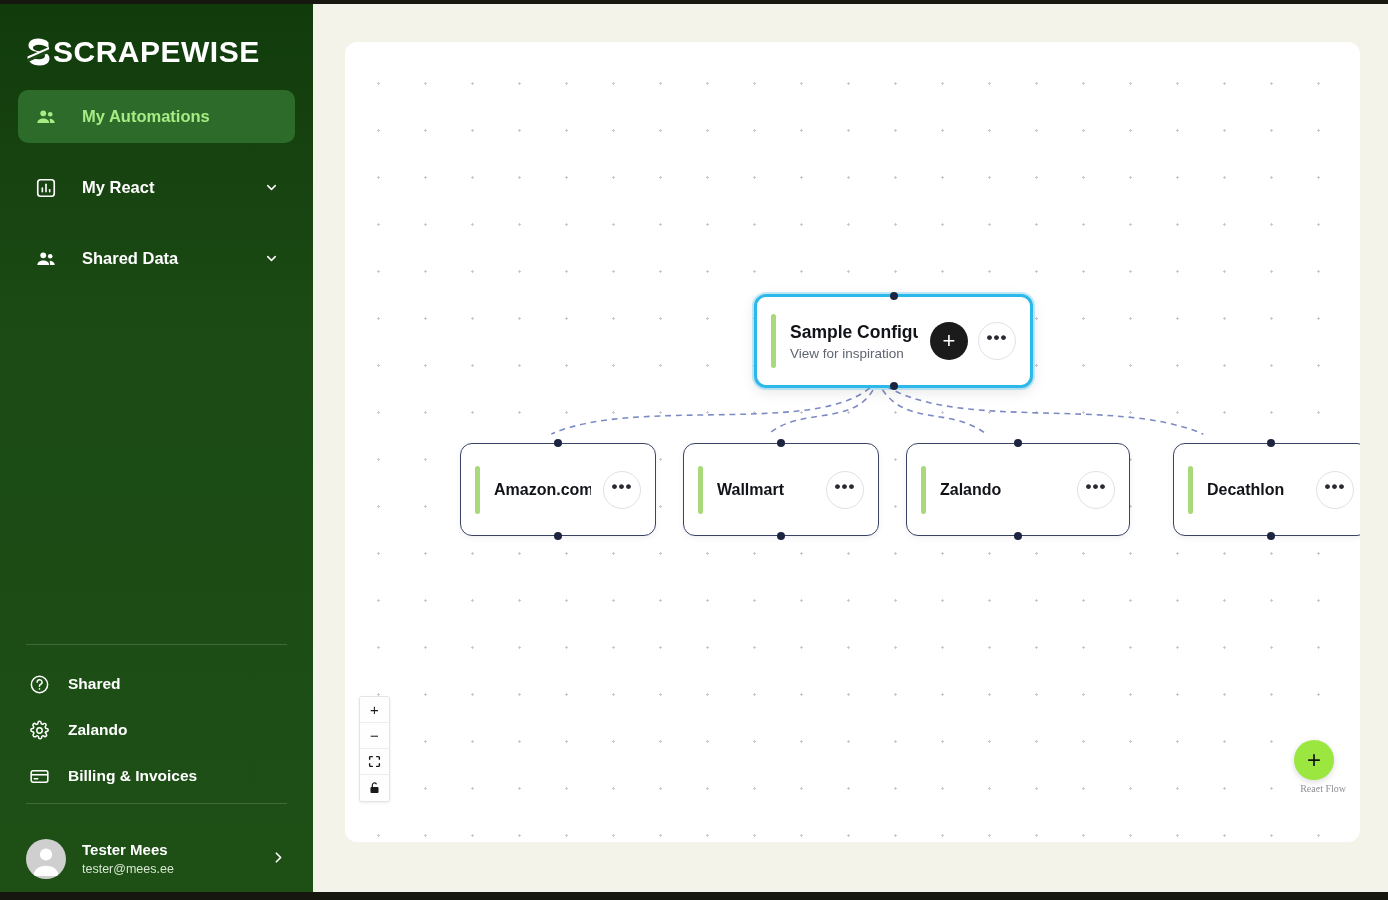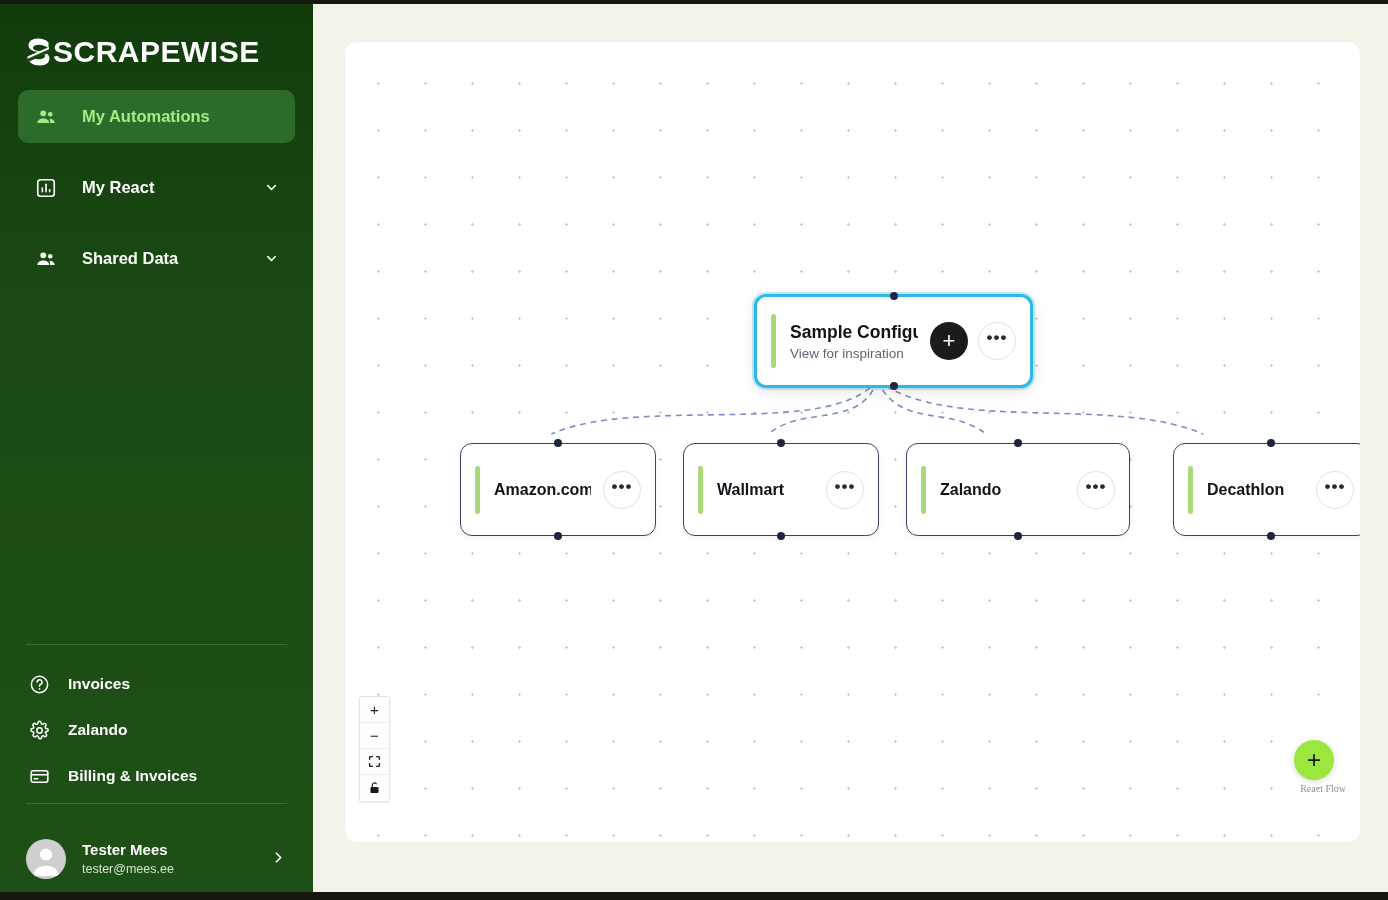--- a/index.html
+++ b/index.html
@@ -395,21 +395,21 @@
     <nav class="nav-bottom">
 
       <div class="nav-item-sm">
         <span class="nav-icon">
           <svg width="21" height="21" viewBox="0 0 24 24" fill="none" stroke="#ffffff" stroke-width="1.7">
             <circle cx="12" cy="12" r="9.3"></circle>
             <path d="M9.3 9.3a2.8 2.8 0 1 1 3.7 2.7c-.7.3-1 .8-1 1.6v.4" stroke-linecap="round"></path>
             <circle cx="12" cy="17" r="0.95" fill="#ffffff" stroke="none"></circle>
           </svg>
         </span>
-        <span>Invoices</span>
+        <span>Shared</span>
       </div>
 
       <div class="nav-item-sm">
         <span class="nav-icon">
           <svg width="21" height="21" viewBox="0 0 24 24" fill="none" stroke="#ffffff" stroke-width="1.7">
             <circle cx="12" cy="12" r="3.1"></circle>
             <path d="M19.3 14.2a1.5 1.5 0 0 0 .3 1.65l.05.05a1.8 1.8 0 1 1-2.55 2.55l-.05-.05a1.5 1.5 0 0 0-1.65-.3 1.5 1.5 0 0 0-.9 1.37v.14a1.8 1.8 0 1 1-3.6 0v-.07a1.5 1.5 0 0 0-.98-1.37 1.5 1.5 0 0 0-1.65.3l-.05.05A1.8 1.8 0 1 1 5.1 15.9l.05-.05a1.5 1.5 0 0 0 .3-1.65 1.5 1.5 0 0 0-1.37-.9H3.9a1.8 1.8 0 1 1 0-3.6h.07a1.5 1.5 0 0 0 1.37-.98 1.5 1.5 0 0 0-.3-1.65l-.05-.05A1.8 1.8 0 1 1 7.55 4.47l.05.05a1.5 1.5 0 0 0 1.65.3h.07a1.5 1.5 0 0 0 .9-1.37V3.3a1.8 1.8 0 1 1 3.6 0v.07a1.5 1.5 0 0 0 .9 1.37 1.5 1.5 0 0 0 1.65-.3l.05-.05a1.8 1.8 0 1 1 2.55 2.55l-.05.05a1.5 1.5 0 0 0-.3 1.65v.07a1.5 1.5 0 0 0 1.37.9h.14a1.8 1.8 0 1 1 0 3.6h-.07a1.5 1.5 0 0 0-1.37.9z"></path>
           </svg>
         </span>
         <span>Zalando</span>

